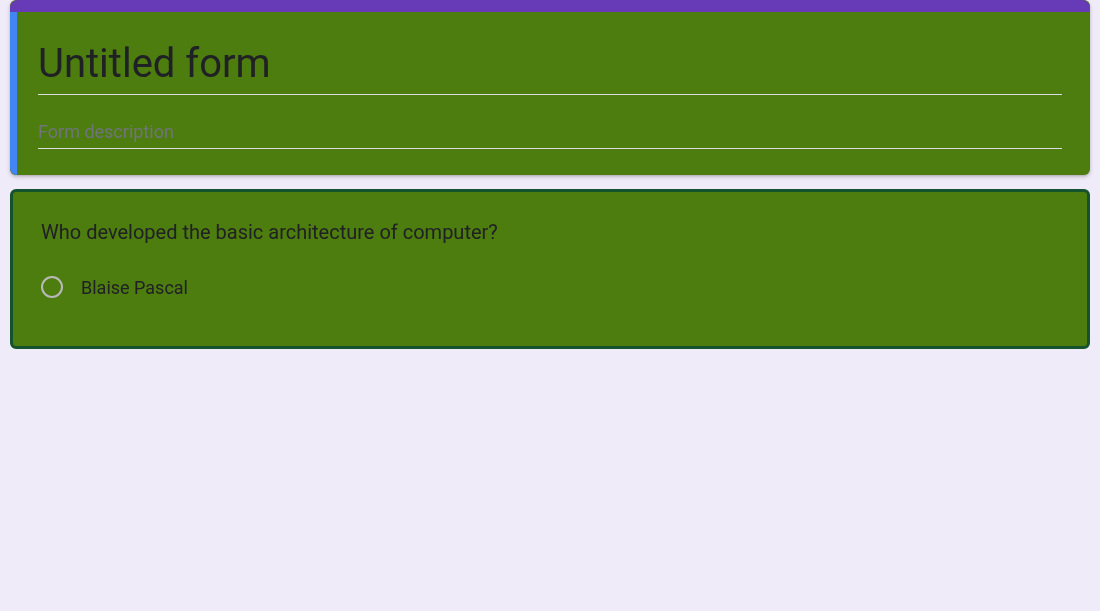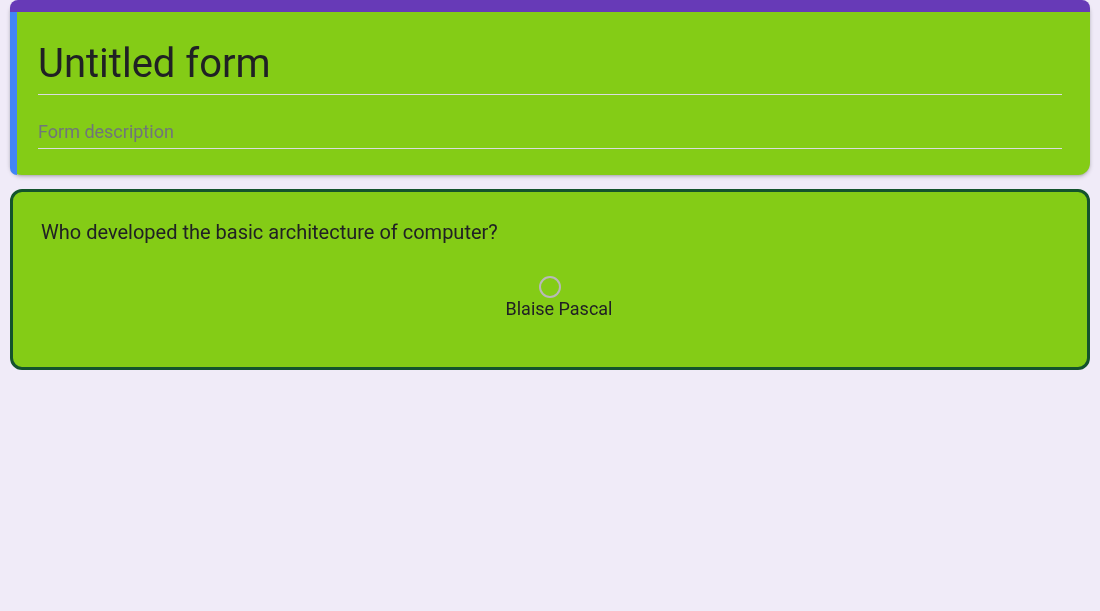--- a/index.html
+++ b/index.html
@@ -5,22 +5,22 @@
     * { box-sizing: border-box; margin: 0; padding: 0; }
     body {
       font-family: Roboto, Arial, sans-serif;
       background: #f0ebf8;
       width: 1100px;
       height: 611px;
       overflow: hidden;
       padding: 0 10px;
     }
     .card {
-      background: #84cc16;
-      border-radius: 12px;
+      background: #4d7c0f;
+      border-radius: 6px;
       position: relative;
       margin-bottom: 14px;
     }
     .header-card {
       box-shadow: 0 2px 4px rgba(0,0,0,0.2), 0 1px 2px rgba(0,0,0,0.1);
     }
     .header-card .top-bar {
       height: 12px;
       background: #673ab7;
       border-radius: 8px 8px 0 0;
@@ -71,21 +71,20 @@
     .question-text {
       font-size: 20px;
       color: #202124;
       margin-bottom: 32px;
       font-weight: 400;
     }
     .option-row {
       display: flex;
       align-items: center;
       margin-bottom: 38px;
-      flex-direction: column;
     }
     .radio-circle {
       width: 22px;
       height: 22px;
       border: 2px solid #b9b9b9;
       border-radius: 50%;
       flex-shrink: 0;
     }
     .option-label {
       font-size: 18px;

